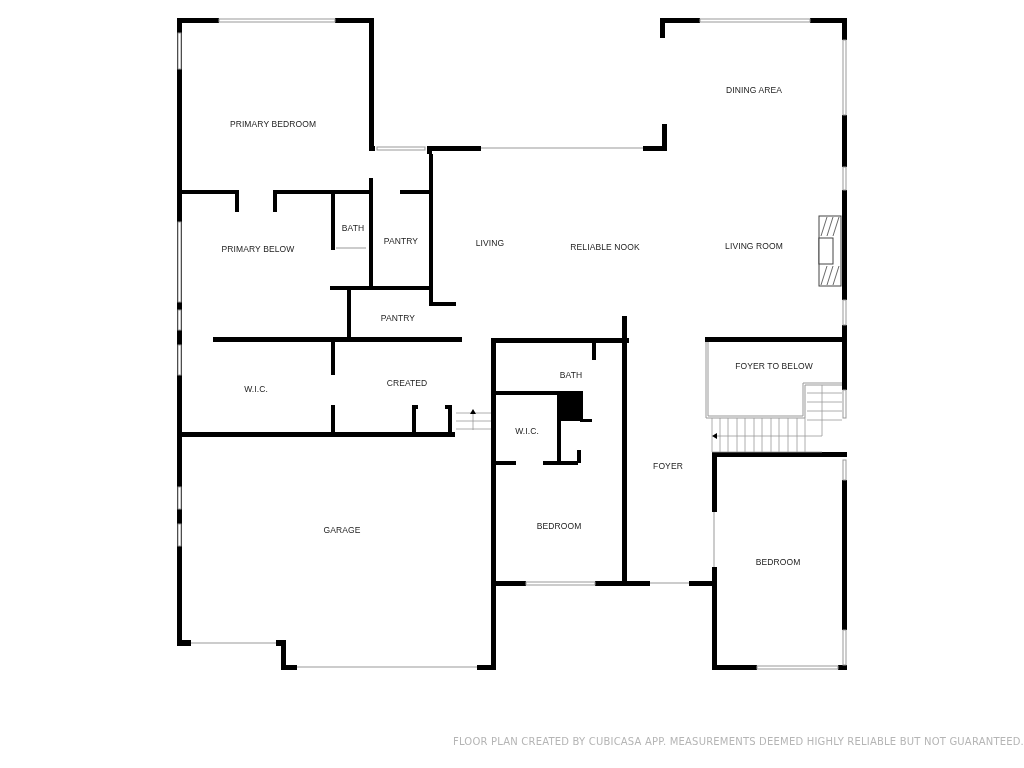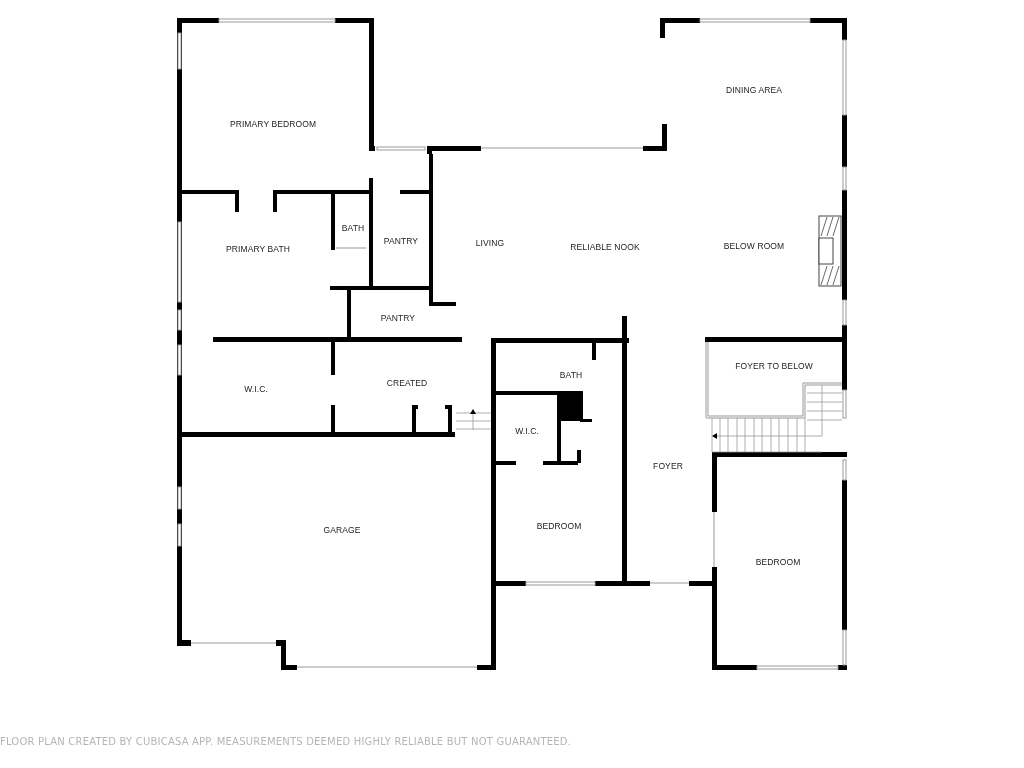--- a/index.html
+++ b/index.html
@@ -2,21 +2,21 @@
 <html><head>
 <meta charset="utf-8">
 <style>
   html, body { margin:0; padding:0; background:#ffffff; }
   body { width:1024px; height:768px; position:relative; overflow:hidden; font-family:"Liberation Sans", sans-serif; }
   #plan { position:absolute; left:0; top:0; width:1024px; height:768px; }
   .wall { fill:#000; }
   .win { fill:#fff; stroke:#999; stroke-width:1; }
   .thin { stroke:#999; stroke-width:1; fill:none; }
   .lbl { position:absolute; font-size:8.5px; color:#222; white-space:nowrap; transform:translate(-50%,-50%); letter-spacing:0.1px; }
-  .footer { position:absolute; left:0; width:1024px; top:736px; text-align:left; font-size:10px; color:#b5b5b5; font-family:"DejaVu Sans", sans-serif; letter-spacing:0.2px; }
+  .footer { position:absolute; left:0; width:1024px; top:736px; text-align:right; font-size:10px; color:#b5b5b5; font-family:"DejaVu Sans", sans-serif; letter-spacing:0.2px; }
 </style>
 </head>
 <body>
 
 <svg id="plan" viewBox="0 0 1024 768" xmlns="http://www.w3.org/2000/svg">
   <g>
 
     <rect class="wall" x="177" y="18" width="5" height="628"></rect>
     <rect class="wall" x="177" y="18" width="42" height="5"></rect>
     <rect class="wall" x="335" y="18" width="39" height="5"></rect>
@@ -161,26 +161,26 @@
   </g>
   <g>
     <polygon points="712,436 717,433 717,439" fill="#000"></polygon>
     <polygon points="473,409 470,414 476,414" fill="#000"></polygon>
   </g>
 </svg>
 
 <div id="labels">
   <div class="lbl" style="left:273px;top:124px">PRIMARY BEDROOM</div>
   <div class="lbl" style="left:754px;top:90px">DINING AREA</div>
-  <div class="lbl" style="left:258px;top:249px">PRIMARY BATH</div>
+  <div class="lbl" style="left:258px;top:249px">PRIMARY BELOW</div>
   <div class="lbl" style="left:353px;top:228px">BATH</div>
   <div class="lbl" style="left:401px;top:241px">PANTRY</div>
   <div class="lbl" style="left:490px;top:243px">LIVING</div>
   <div class="lbl" style="left:605px;top:247px">RELIABLE NOOK</div>
-  <div class="lbl" style="left:754px;top:246px">BELOW ROOM</div>
+  <div class="lbl" style="left:754px;top:246px">LIVING ROOM</div>
   <div class="lbl" style="left:398px;top:318px">PANTRY</div>
   <div class="lbl" style="left:256px;top:389px">W.I.C.</div>
   <div class="lbl" style="left:407px;top:383px">CREATED</div>
   <div class="lbl" style="left:571px;top:375px">BATH</div>
   <div class="lbl" style="left:774px;top:366px">FOYER TO BELOW</div>
   <div class="lbl" style="left:527px;top:431px">W.I.C.</div>
   <div class="lbl" style="left:668px;top:466px">FOYER</div>
   <div class="lbl" style="left:342px;top:530px">GARAGE</div>
   <div class="lbl" style="left:559px;top:526px">BEDROOM</div>
   <div class="lbl" style="left:778px;top:562px">BEDROOM</div>

